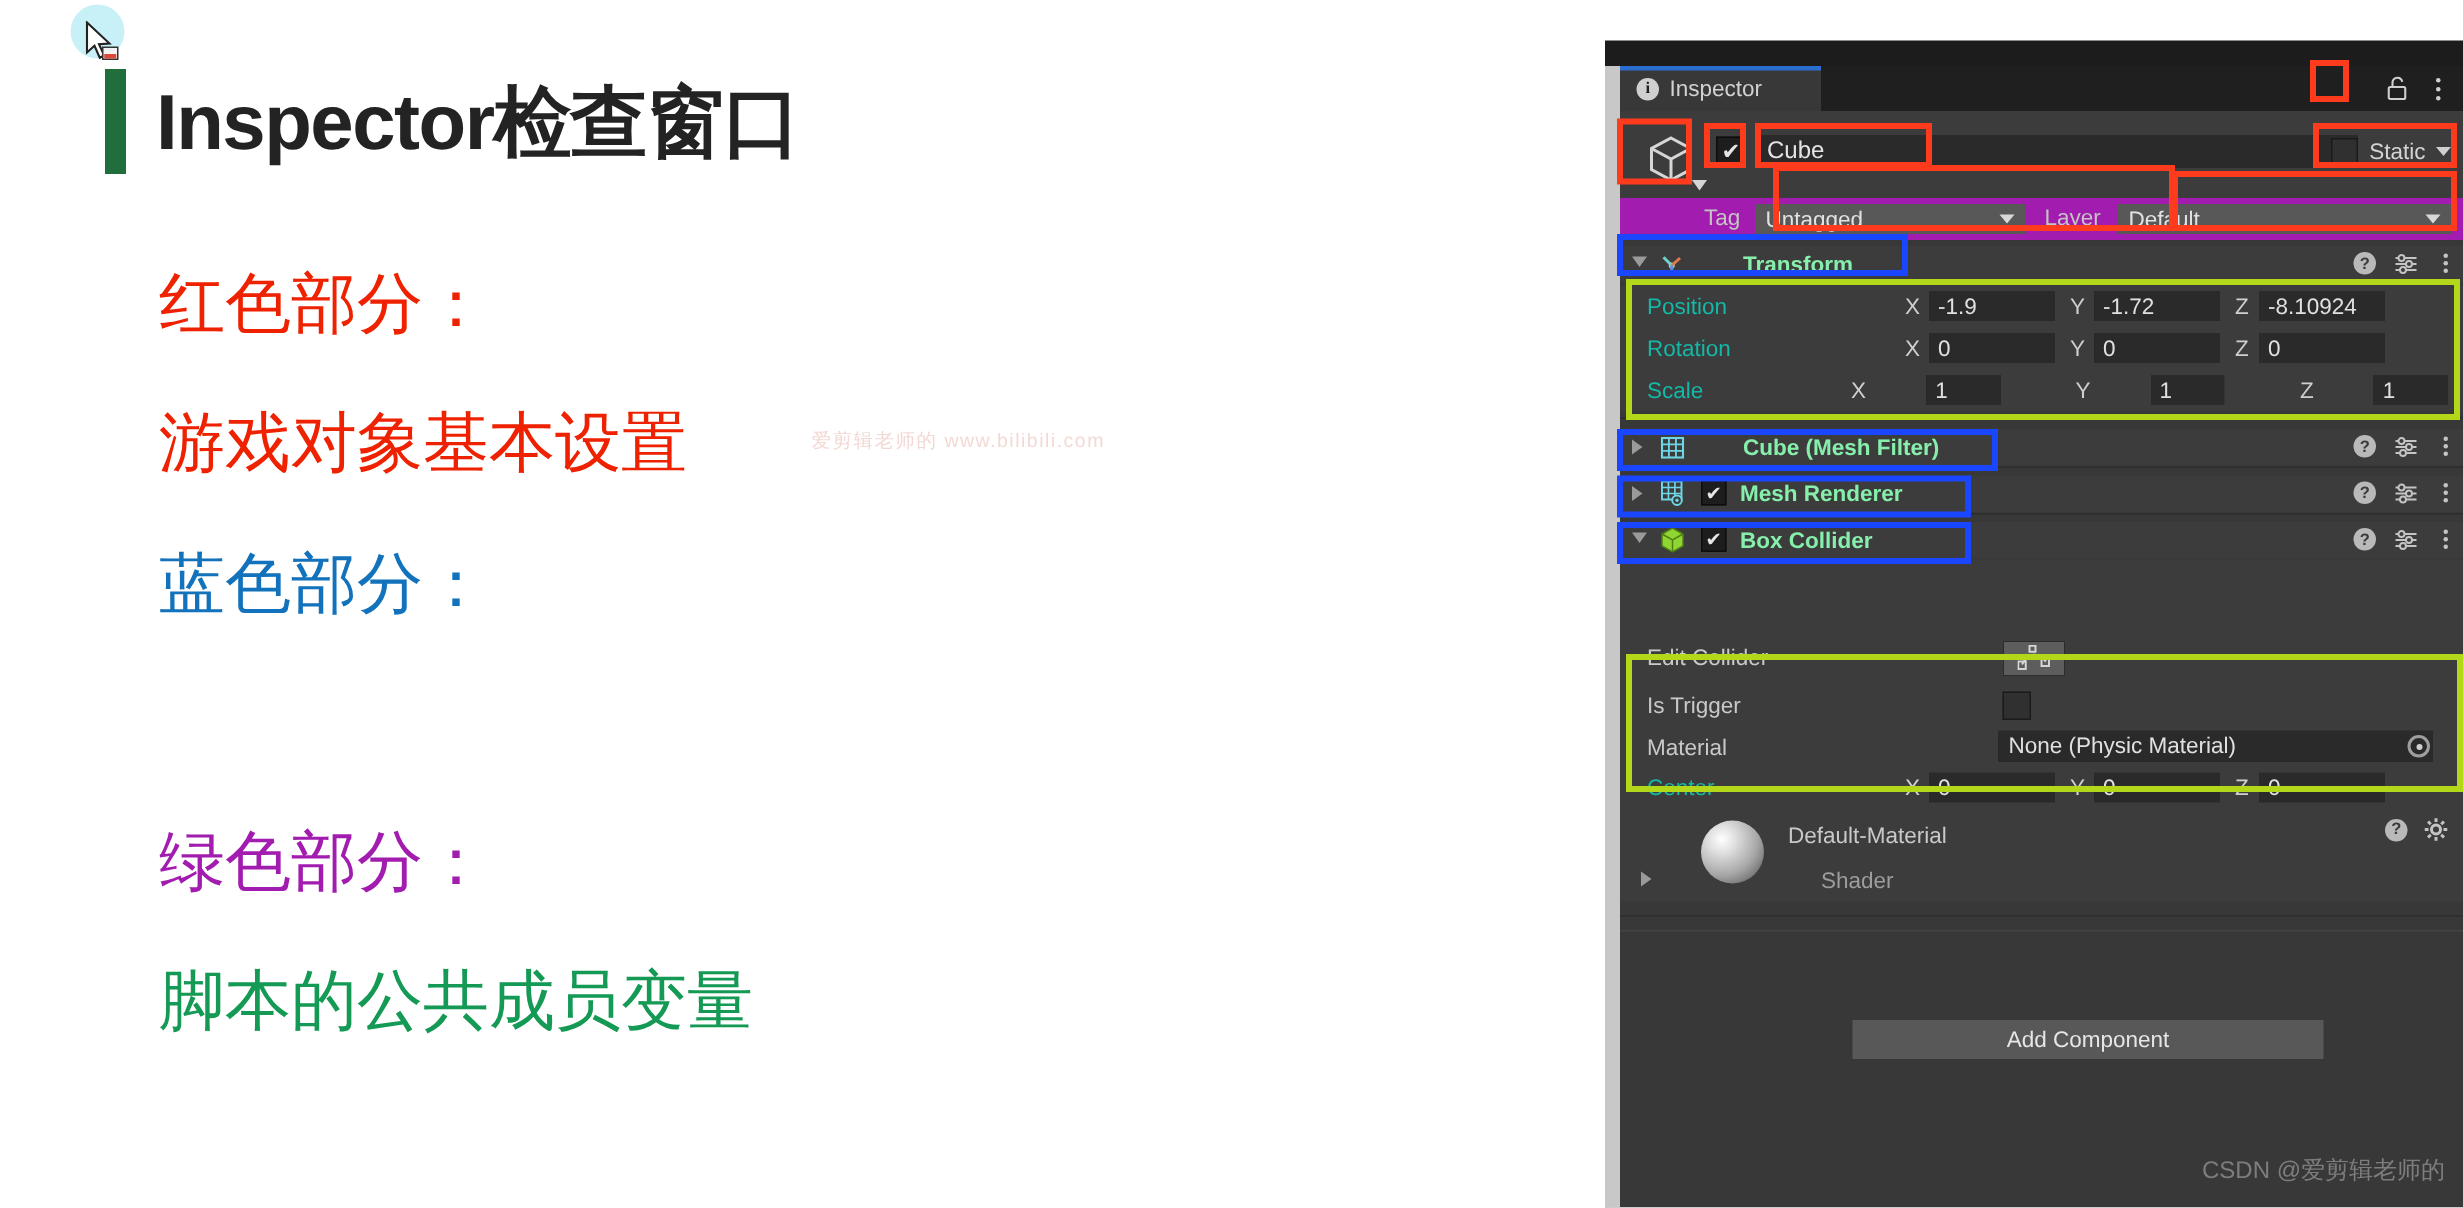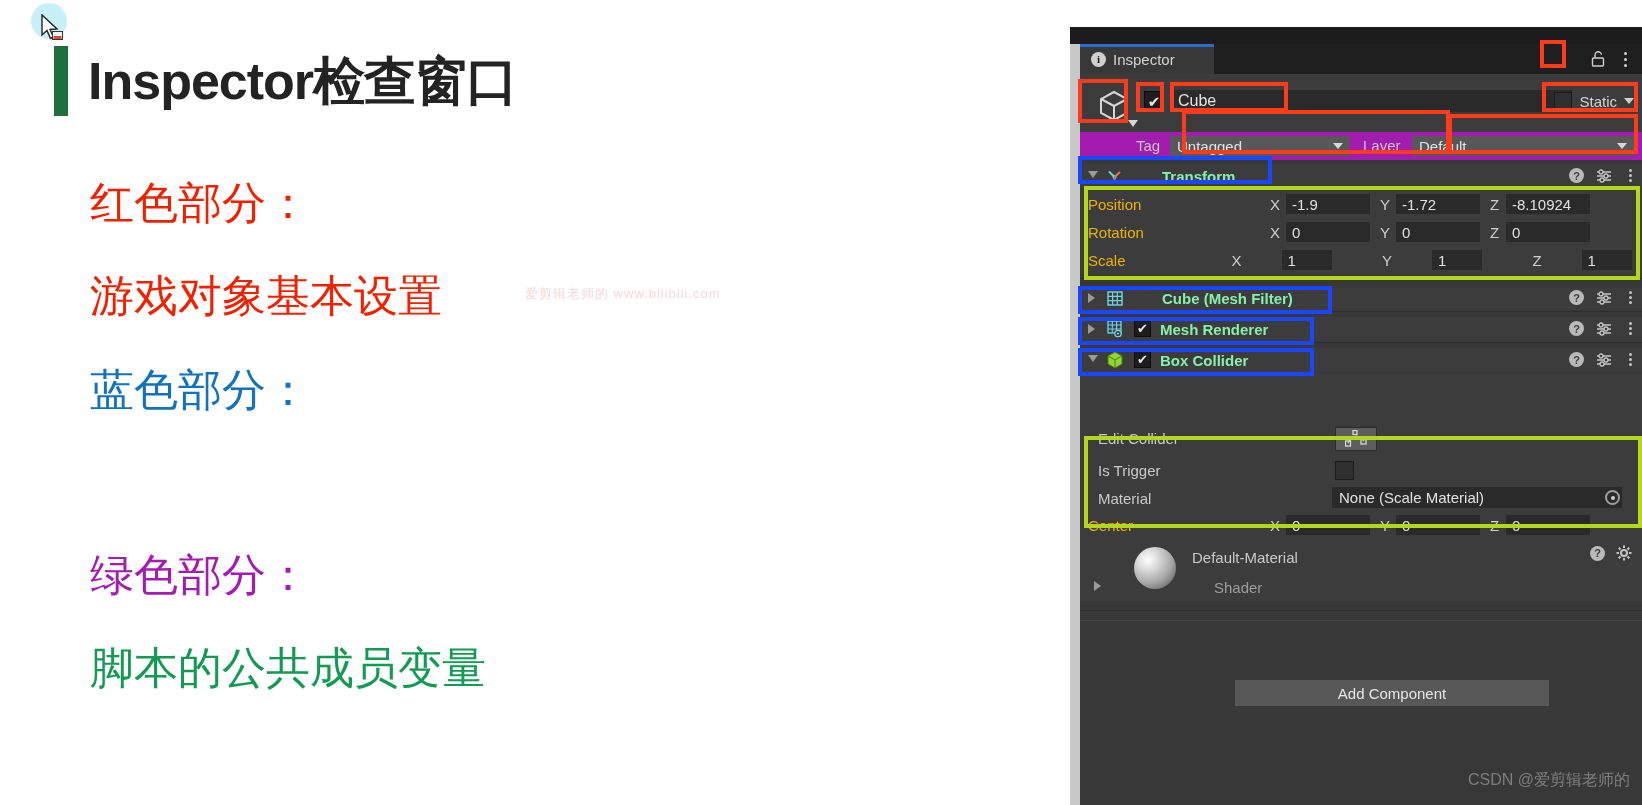--- a/index.html
+++ b/index.html
@@ -5,21 +5,21 @@
   * { box-sizing: border-box; margin: 0; padding: 0; }
   html, body {
     width: 1642px; height: 805px;
     background: #ffffff;
     font-family: "Liberation Sans", "DejaVu Sans", sans-serif;
     overflow: hidden;
   }
   #root { position: relative; width: 1642px; height: 805px; }
 
   
-  .slide-left { position: absolute; left: 0; top: 0; width: 1192px; height: 805px; background: #fff; }
+  .slide-left { position: absolute; left: 16px; top: 0; width: 1192px; height: 805px; background: #fff; }
 
   .cursor-halo {
     position: absolute; left: 31px; top: 3px; width: 36px; height: 36px;
     border-radius: 50%; background: #c8f0f7;
   }
   .cursor-arrow { position: absolute; left: 40px; top: 14px; width: 24px; height: 30px; }
 
   .title-bar {
     position: absolute; left: 54px; top: 46px; width: 14px; height: 70px;
     background: #1f6e3c;
@@ -117,21 +117,21 @@
   .preset-icon { width: 16px; height: 14px; }
   .dots-icon { width: 12px; display: flex; flex-direction: column; align-items: center; gap: 2px; }
   .dots-icon i { width: 3px; height: 3px; border-radius: 50%; background: #c4c4c4; display: block; }
   .comp-chk {
     width: 17px; height: 17px; background: #1d1d1d; border: 1px solid #0d0d0d;
     display: flex; align-items: center; justify-content: center; color: #e6e6e6; font-size: 13px;
   }
 
   
   .prop-row { position: absolute; left: 10px; width: 562px; height: 28px; background: #3c3c3c; display: flex; align-items: center; }
-  .prop-label { color: #eab308; font-size: 15px; width: 190px; padding-left: 8px; }
+  .prop-label { color: #14b8a6; font-size: 15px; width: 190px; padding-left: 18px; }
   .axis { color: #cfcfcf; font-size: 15px; width: 16px; text-align: left; }
   .num {
     background: #2a2a2a; color: #e0e0e0; font-size: 15px; height: 20px; width: 84px;
     display: flex; align-items: center; padding-left: 6px; margin-right: 10px; overflow: hidden;
   }
 
   
   .hl { position: absolute; pointer-events: none; }
   .hl-red { border: 4px solid #ff3b1e; }
   .hl-blue { border: 4px solid #1a46ff; }
@@ -418,21 +418,21 @@
           <rect x="16" y="9" width="5" height="5" fill="none" stroke="#d8d8d8" stroke-width="1.3"></rect>
           <rect x="8" y="0.5" width="4" height="4" fill="none" stroke="#d8d8d8" stroke-width="1.3"></rect>
         </svg>
       </div>
 
       <div style="position:absolute;left:28px;top:418px;color:#c9c9c9;font-size:15px;">Is Trigger</div>
       <div class="is-trigger-chk"></div>
 
       <div style="position:absolute;left:28px;top:446px;color:#c9c9c9;font-size:15px;">Material</div>
       <div class="material-field">
-        <span>None (Scale Material)</span>
+        <span>None (Physic Material)</span>
         <span class="obj-picker">
             <i></i>
           </span>
       </div>
 
       <div class="prop-row" style="top:467px;background:transparent;">
         <div class="prop-label">Center</div>
         <div class="axis">X</div>
         <div class="num">0</div>
         <div class="axis">Y</div>

